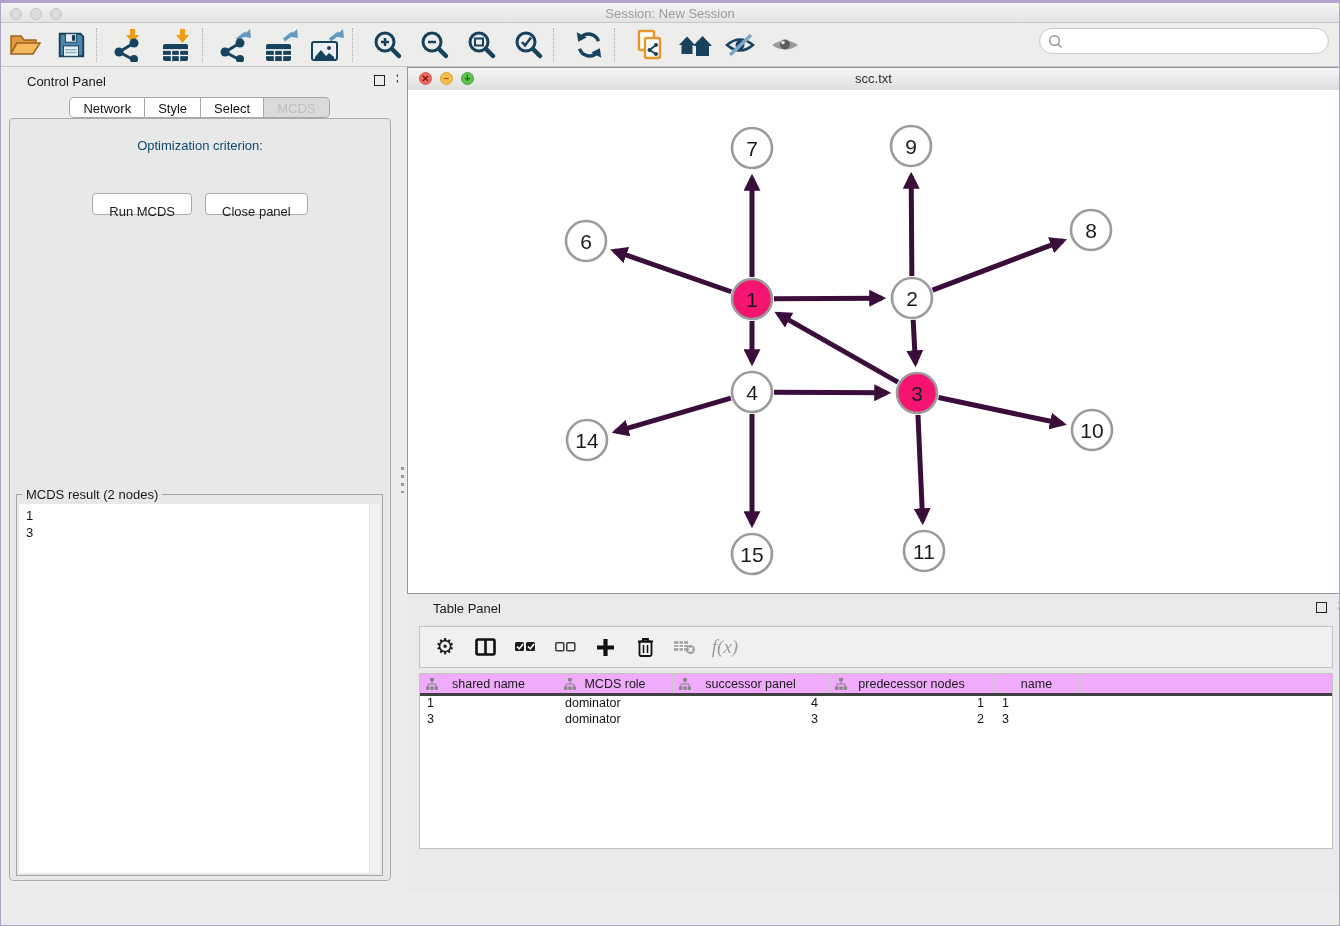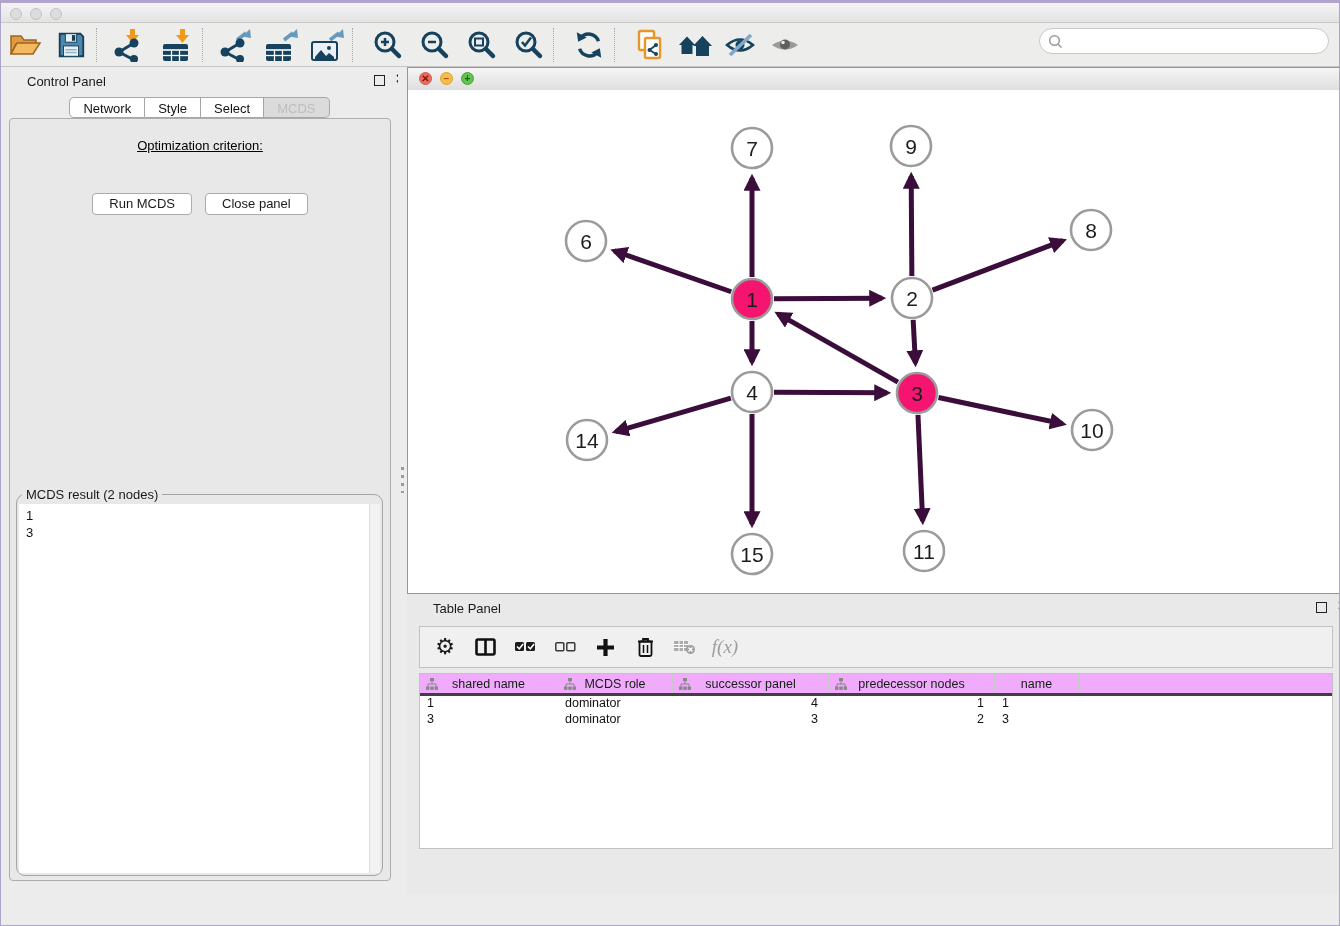--- a/index.html
+++ b/index.html
@@ -33,33 +33,33 @@
   .float-btn{position:absolute;top:8px;width:11px;height:11px;border:1.5px solid #222;box-sizing:border-box;}
   .close-btn{position:absolute;top:3px;font-size:16px;font-weight:bold;color:#222;line-height:18px;}
   .cp-tabs{position:absolute;left:0;top:30px;width:100%;display:flex;justify-content:center;}
   .ui-tab{background:#fff;border:1px solid #A6A6A6;border-left-width:0;padding:0 13px;height:21px;
     line-height:21px;font-size:13px;color:#111;box-sizing:border-box;}
   .ui-tab:first-child{border-left-width:1px;border-radius:5px 0 0 5px;}
   .ui-tab:last-child{border-radius:0 5px 5px 0;}
   .ui-tab.selected{background:#DBDBDB;color:#BEBEBE;}
   .cp-body{position:absolute;left:8px;top:51px;width:382px;height:763px;background:#E8E8E8;
     border:1px solid #ADADAD;border-radius:4px;box-sizing:border-box;}
-  .opt-label{position:absolute;left:0;right:0;top:19px;text-align:center;font-size:13px;color:#000000;text-decoration:underline;}
+  .opt-label{position:absolute;left:0;right:0;top:19px;text-align:center;font-size:13px;color:#0c4a6e;}
   .dropdown{position:absolute;left:36px;right:34px;top:40px;height:23px;background:#fff;
     border:1px solid #ABABAB;border-radius:4px;display:flex;align-items:center;
     padding:0 8px 0 12px;font-size:13px;color:#1a1a1a;box-sizing:border-box;}
   .dd-arrows{margin-left:auto;display:flex;flex-direction:column;gap:2px;}
   .dd-arrows i{display:block;width:0;height:0;border-left:4px solid transparent;border-right:4px solid transparent;}
   .dd-up{border-bottom:5px solid #5a5a5a;}
   .dd-down{border-top:5px solid #5a5a5a;}
   .cp-buttons{position:absolute;left:0;right:0;top:74px;display:flex;justify-content:center;gap:13px;}
   .push-btn{height:22px;background:#fff;border:1px solid #ABABAB;border-radius:4px;font-size:13px;
-    color:#1a1a1a;padding:0 16px;line-height:20px;box-sizing:border-box;}
+    color:#1a1a1a;padding:8px 16px;line-height:20px;box-sizing:border-box;}
   .groupbox{position:absolute;left:6px;right:7px;top:375px;bottom:4px;border:1px solid #A5A5A5;
-    border-radius:9px;}
+    border-radius:0;}
   .groupbox-label{position:absolute;top:-8px;left:5px;background:#E8E8E8;padding:0 4px;font-size:13px;color:#1a1a1a;}
   .result-area{position:absolute;left:2px;right:2px;top:9px;bottom:2px;background:#fff;overflow:hidden;}
   .result-text{padding:3px 0 0 7px;font-size:13px;color:#111;line-height:17px;}
   .result-scroll{position:absolute;right:0;top:0;bottom:0;width:10px;background:#F2F2F2;border-left:1px solid #E0E0E0;}
   
   .v-splitter{position:absolute;left:397px;top:66px;width:9px;height:827px;background:#ECECEC;}
   .v-splitter .grip{position:absolute;left:3px;top:400px;width:3px;height:26px;
     background:repeating-linear-gradient(#9A9A9A 0 3px,transparent 3px 8px);}
   
   .net-window{position:absolute;left:406px;top:66px;width:933px;height:527px;background:#fff;
@@ -100,20 +100,21 @@
     border-radius:4px;display:flex;align-items:center;gap:6px;padding:0 10px;font-size:13px;color:#111;box-sizing:border-box;}
   .memory-dot{width:11px;height:11px;border-radius:50%;background:#1F9639;}
 </style>
 </head>
 <body>
 
 <div class="titlebar">
   <span class="tl-dot" style="left:9px"></span>
   <span class="tl-dot" style="left:29px"></span>
   <span class="tl-dot" style="left:49px"></span>
+  <div class="apptitle">Session: New Session</div>
 </div>
 
 <div class="toolbar">
   <div class="tbicon" style="margin-left:5px">
     <svg width="34" height="32" viewBox="0 0 34 32">
       <path d="M3 25 V7 h10 l3 4 h12 v4 H8 z" fill="#E09A41" stroke="#9C6621" stroke-width="1.5"></path>
       <path d="M3 25 l6-11 h23 l-7 11 z" fill="#F4B95F" stroke="#9C6621" stroke-width="1.5"></path>
     </svg>
   </div>
   <div class="tbicon" style="margin-left:8px">
@@ -304,20 +305,21 @@
 
 <div class="v-splitter">
     <div class="grip"></div>
   </div>
 
 <div class="net-window">
   <div class="net-titlebar">
     <span class="mac-dot mac-red" style="left:11px">✕</span>
     <span class="mac-dot mac-yellow" style="left:32px">−</span>
     <span class="mac-dot mac-green" style="left:53px">+</span>
+    <div class="net-title">scc.txt</div>
   </div>
   <div class="net-canvas">
     <svg id="graph-svg" width="931" height="503" viewBox="0 0 931 503">
         <defs>
           <marker id="arrowhead" viewBox="0 0 10 10" refX="7.5" refY="5" markerWidth="3.4" markerHeight="3.4" orient="auto-start-reverse">
             <path d="M0,0 L10,5 L0,10 Z" fill="#3A0D3A"></path>
           </marker>
         </defs>
         <line x1="344" y1="187" x2="344" y2="88" stroke="#3A0D3A" stroke-width="5" marker-end="url(#arrowhead)"></line>
         <line x1="323.23121807335133" y1="201.7434376400866" x2="206.3210662636118" y2="160.8953123089728" stroke="#3A0D3A" stroke-width="5" marker-end="url(#arrowhead)"></line>

